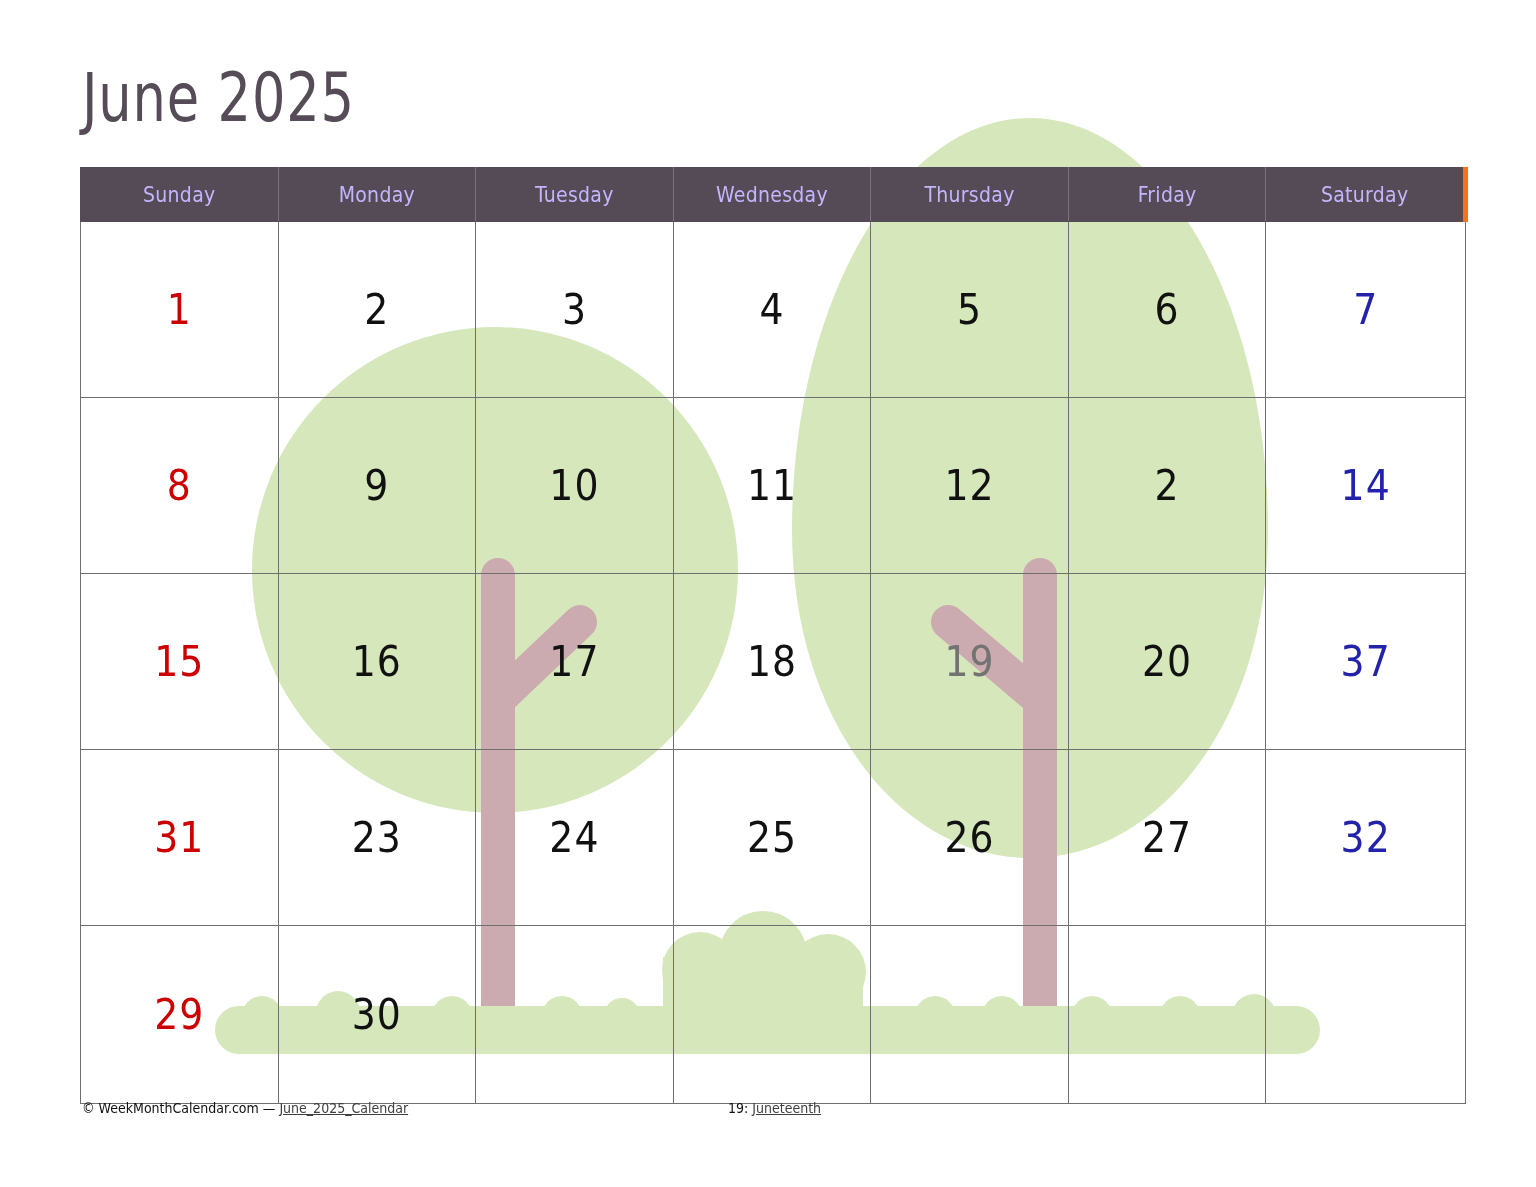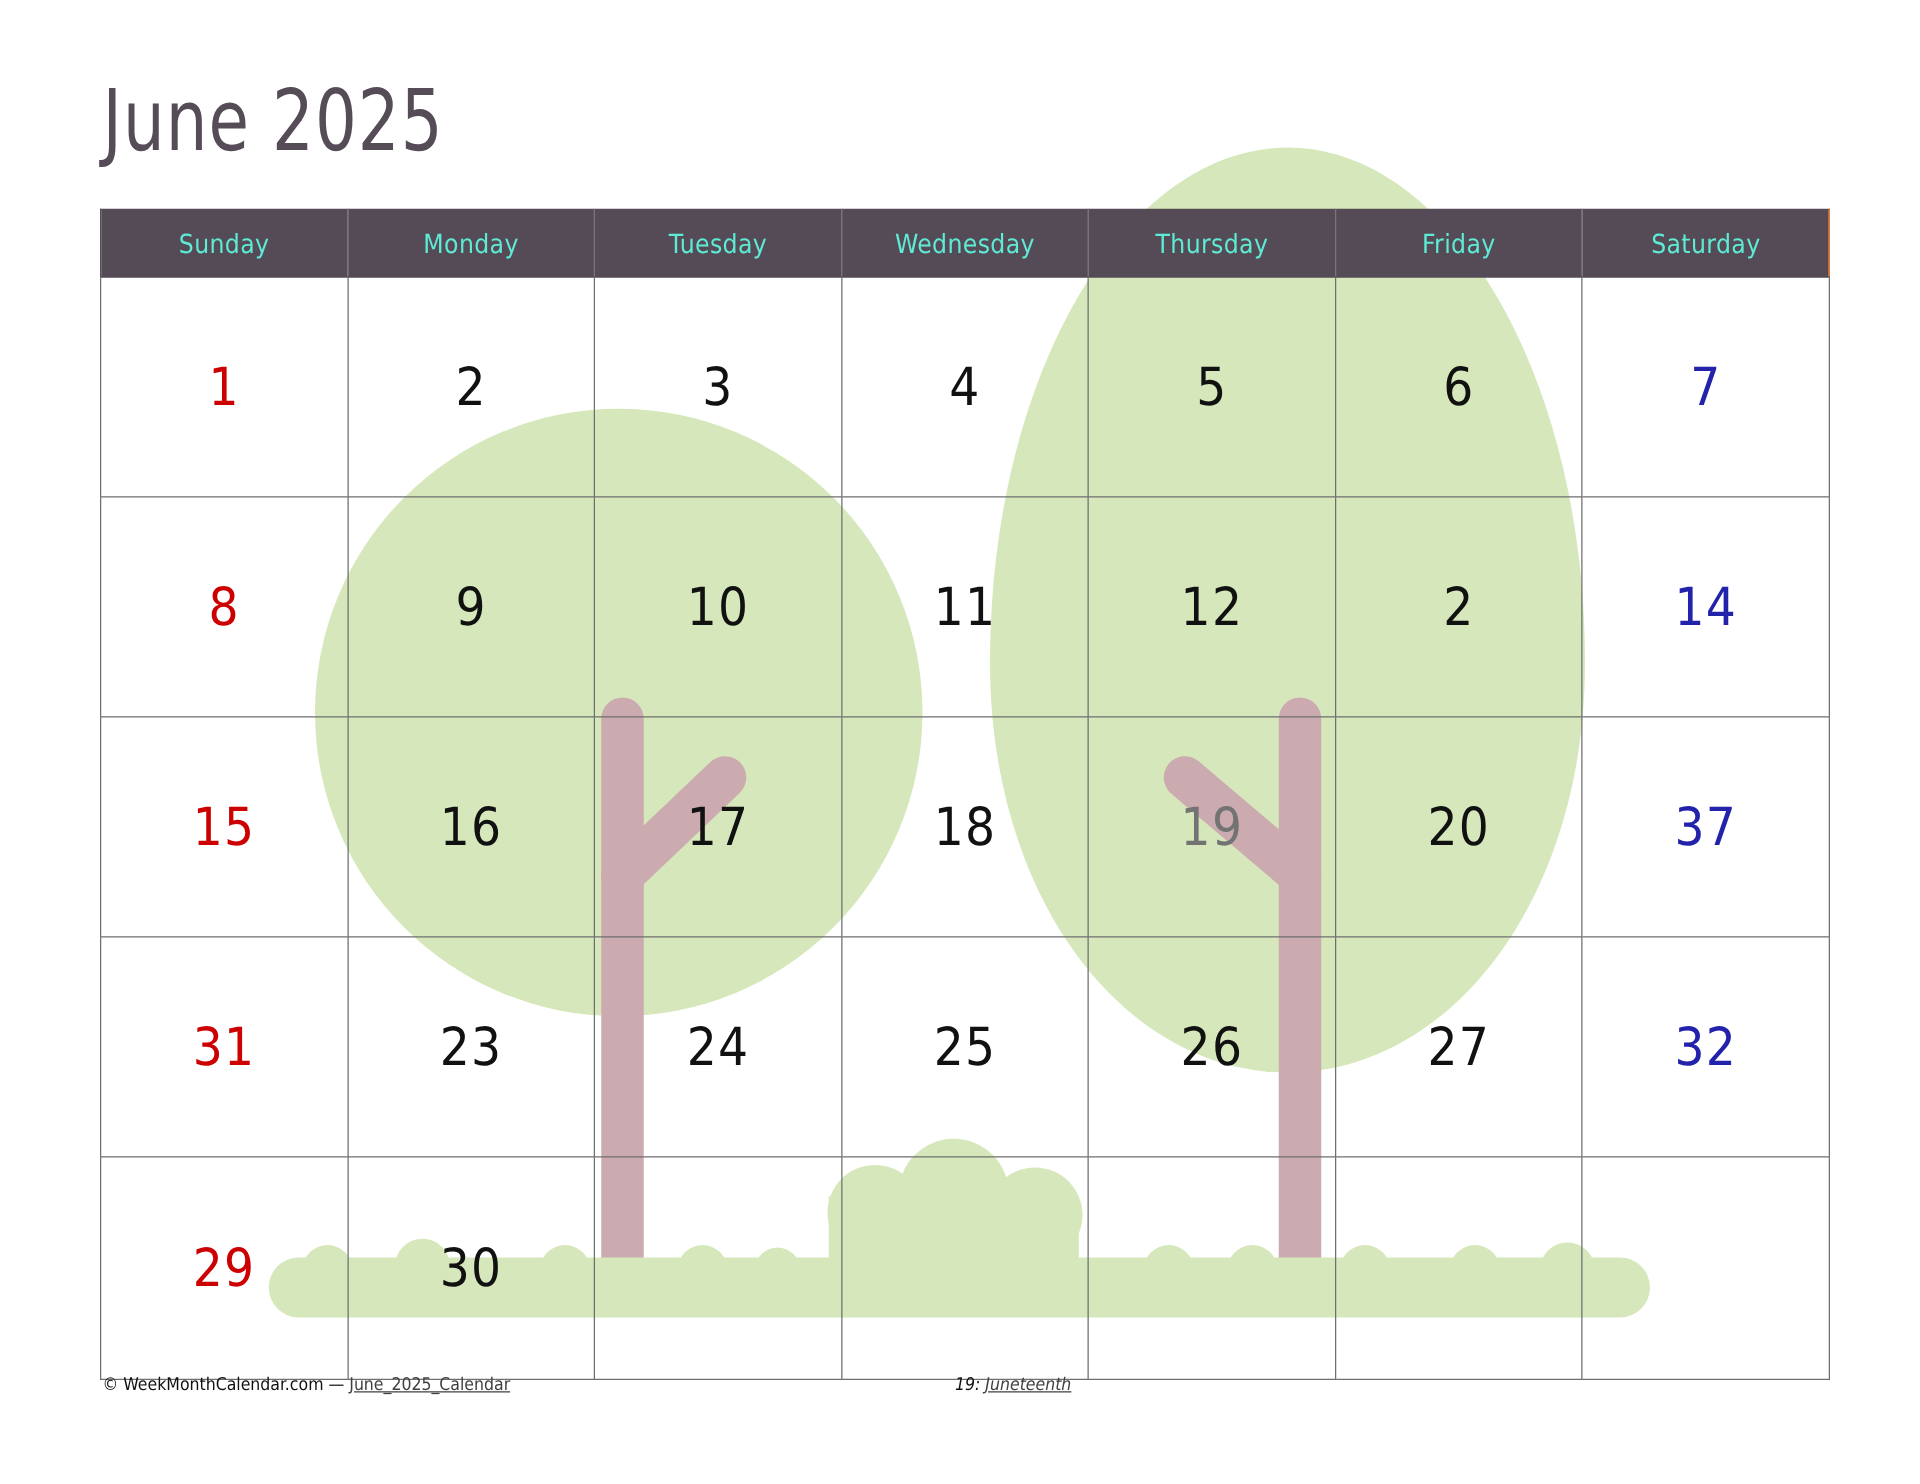--- a/index.html
+++ b/index.html
@@ -62,30 +62,30 @@
   }
   #grid th, #grid td {
     padding: 0;
     margin: 0;
     border: 1px solid #6f6f6f;
     width: 196.57px;
   }
   #grid thead th {
     height: 53px;
     background: #554b56;
-    color: #5eead4;
+    color: #c4b5fd;
     font-size: 21px;
     font-weight: 400;
     letter-spacing: 0.3px;
     border: 1px solid #554b56;
     border-right: 1px solid #7c737d;
     font-stretch: condensed;
     vertical-align: middle;
   }
-  #grid thead th:last-child { border-right: 1px solid #f97316; }
+  #grid thead th:last-child { border-right: 5px solid #f97316; }
 
   #grid tbody td {
     height: 175px;
     vertical-align: middle;
     text-align: center;
     background: transparent;
     position: relative;
   }
   #grid tbody tr:last-child td { height: 177px; }
 
@@ -115,24 +115,23 @@
     color: #111111;
   }
   #footer-left {
     position: absolute;
     left: 2px;
     top: 0;
     white-space: nowrap;
   }
   #footer-center {
     position: absolute;
-    left: 684px;
+    left: 648px;
     top: 0;
     white-space: nowrap;
-    font-style: italic;
   }
   .flink {
     color: #404040;
     text-decoration: underline;
   }
   .copy-sym { font-size: 14px; }
 </style>
 </head>
 <body>
 

